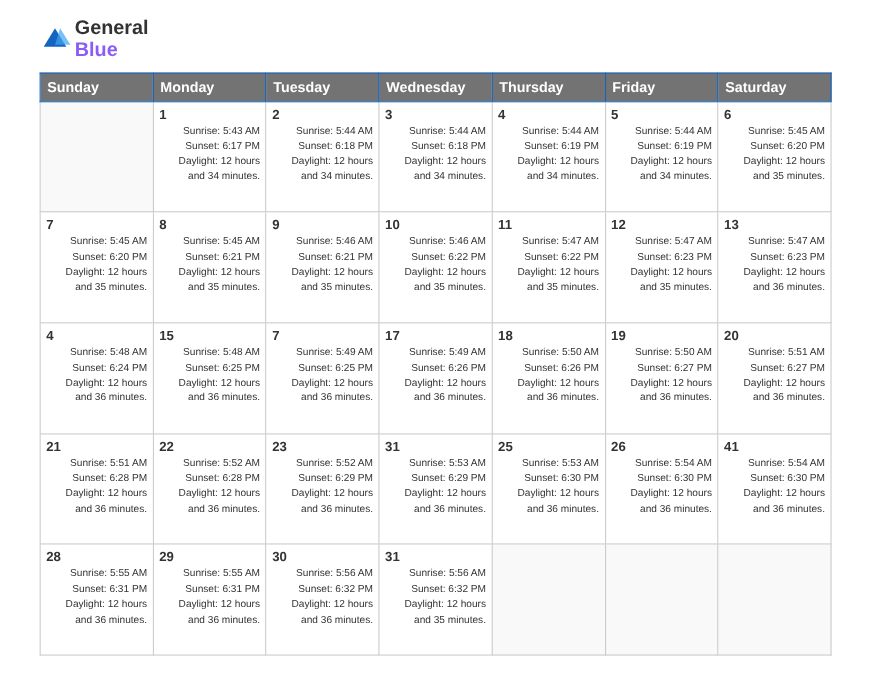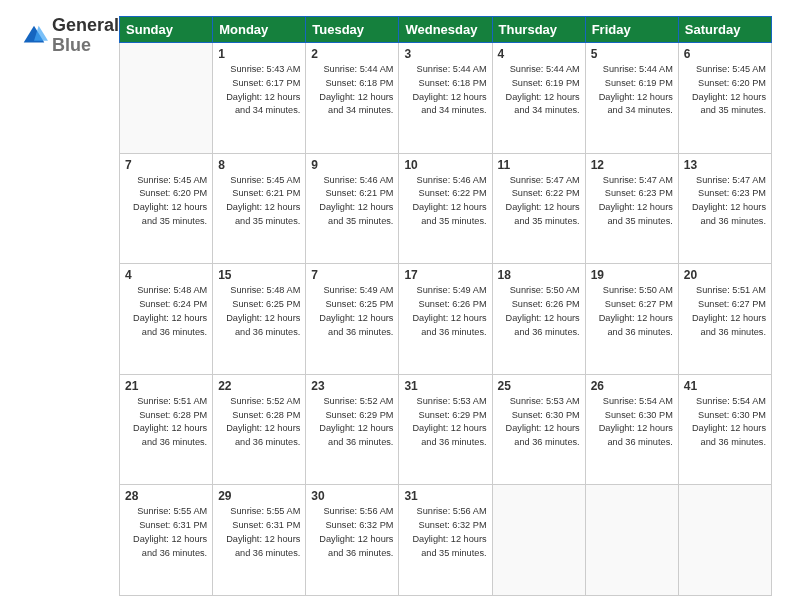--- a/index.html
+++ b/index.html
@@ -6,41 +6,42 @@
     body {
       width: 792px;
       height: 612px;
       background: #fff;
       font-family: Arial, sans-serif;
       overflow: hidden;
     }
     .page {
       width: 792px;
       height: 612px;
-      padding: 16px 20px;
+      padding: 16px 36px;
       display: flex;
+      flex-direction: column;
     }
     .header {
       display: flex;
       justify-content: space-between;
       align-items: flex-start;
       margin-bottom: 10px;
     }
     .logo {
       display: flex;
       align-items: center;
       gap: 4px;
     }
     .logo-text {
       font-size: 18px;
       font-weight: bold;
       color: #333;
       line-height: 1.1;
     }
-    .logo-text .blue { color: #737373; }
+    .logo-text .blue { color: #8b5cf6; }
     .logo-icon {
       width: 28px;
       height: 28px;
     }
     .title-block {
       text-align: right;
     }
     .month-title {
       font-size: 32px;
       font-weight: bold;
@@ -51,21 +52,21 @@
       font-size: 14px;
       color: #555;
     }
     .calendar {
       flex: 1;
       border-collapse: collapse;
       width: 100%;
       table-layout: fixed;
     }
     .calendar th {
-      background: #15803d;
+      background: #737373;
       color: #fff;
       text-align: left;
       padding: 5px 6px;
       font-size: 13px;
       font-weight: bold;
       border: 1px solid #1565c0;
     }
     .calendar td {
       border: 1px solid #ccc;
       vertical-align: top;

